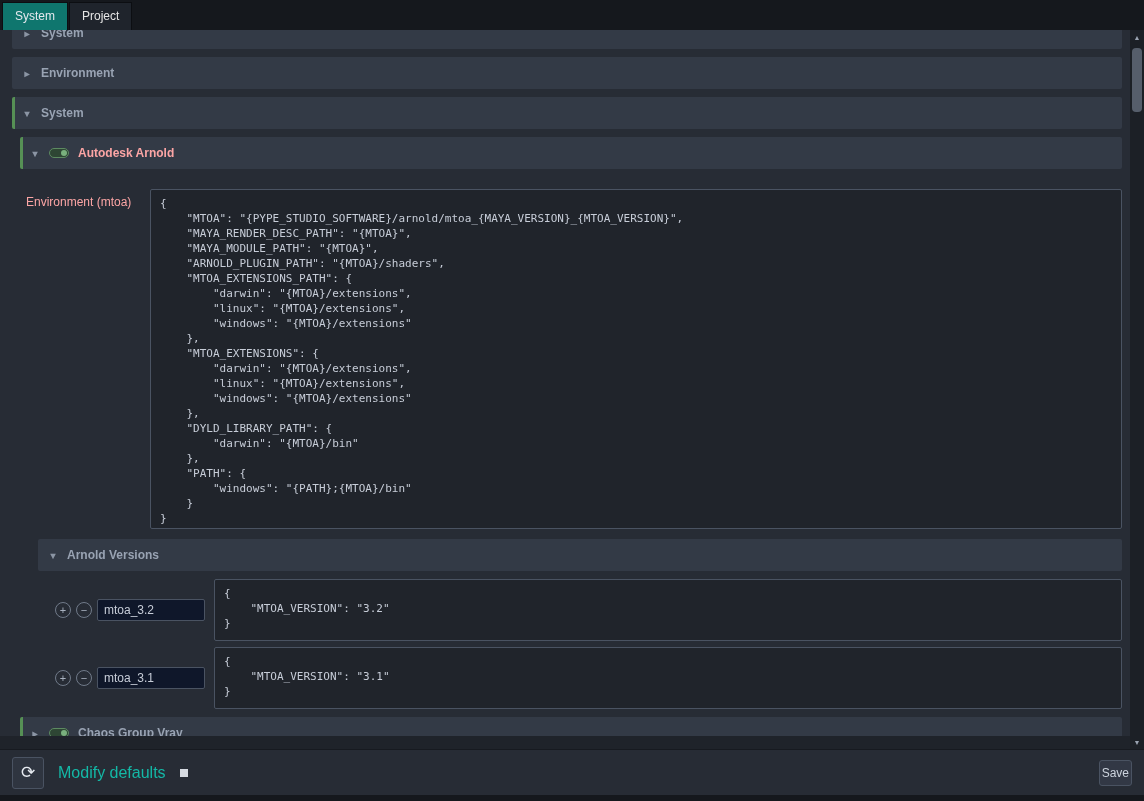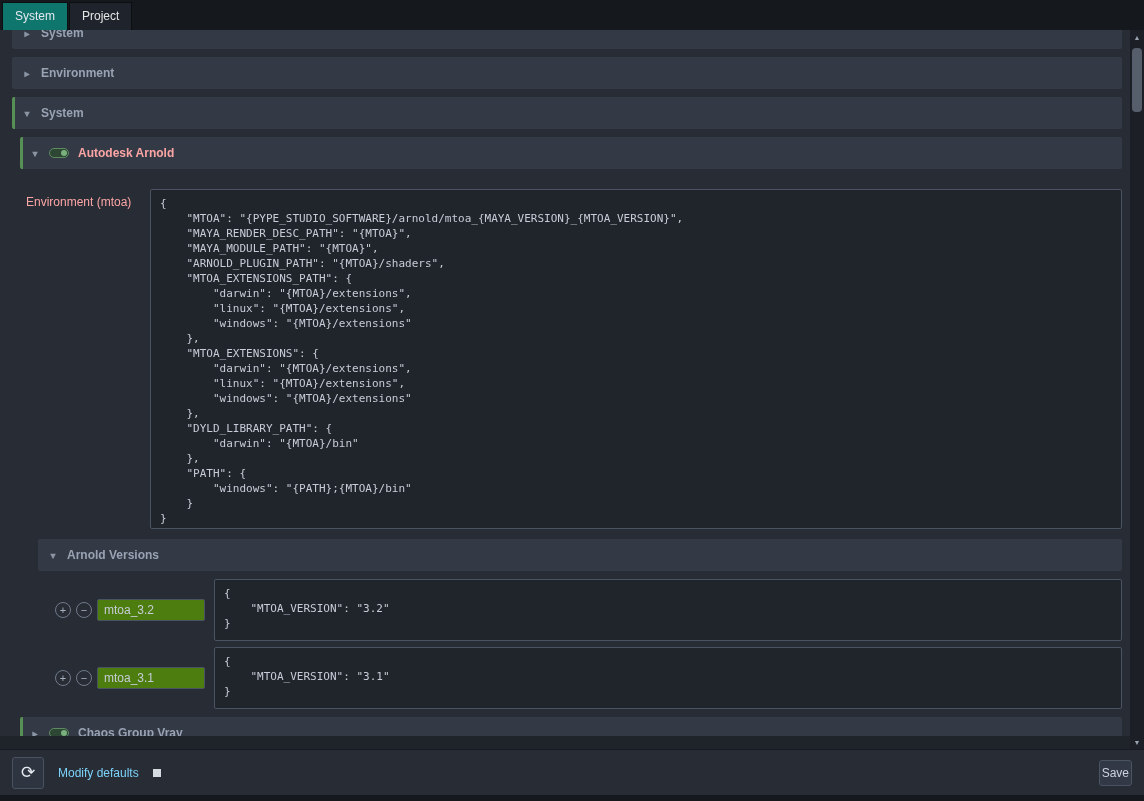--- a/index.html
+++ b/index.html
@@ -67,21 +67,21 @@
   .version-row { display:flex; align-items:center; margin-top:8px; gap:5px; }
   .version-row .spacer-l { width:12px; flex:0 0 auto; }
   .round-btn {
     width:16px; height:16px; border-radius:50%; flex:0 0 auto;
     border:1px solid #707a89; background:transparent; color:#a9b2c0;
     font-size:11px; line-height:13px; text-align:center; cursor:pointer;
     padding:0;
   }
   .key-input {
     width:108px; height:22px; flex:0 0 auto;
-    background:#4d7c0f; border:1px solid #4a5362; border-radius:2px;
+    background:#0f172a; border:1px solid #4a5362; border-radius:2px;
     color:#c7cdd8; font-size:12px; padding:4px 6px; outline:none;
   }
   .version-text { flex:1; height:62px; margin-left:4px; }
   .scroll-end-gap {
     position:absolute; bottom:0; left:0; right:0; height:13px; background:#1f232a;
   }
   
   .vscroll {
     position:absolute; top:30px; right:0; width:14px; height:719px;
     background:#1c2026; display:flex; flex-direction:column; align-items:center;
@@ -100,21 +100,21 @@
   .footer {
     position:absolute; top:749px; left:0; right:0; height:46px;
     background:#272c35; border-top:1px solid #171a20;
     display:flex; align-items:center; padding:0 12px; gap:14px;
   }
   .icon-btn {
     width:32px; height:32px; border:1px solid #4a5362; border-radius:3px;
     background:#2f3540; color:#e8ecf2; font-size:17px;
     display:flex; align-items:center; justify-content:center; cursor:pointer;
   }
-  .footer-label { font-size:12px; color:#7dd3fc; }
+  .footer-label { font-size:16px; color:#14b8a6; }
   .defaults-square { width:8px; height:8px; background:#d6dae1; }
   .footer .grow { flex:1; }
   .save-btn {
     padding:5px 2px; background:#323845; border:1px solid #4a5362;
     border-radius:3px; color:#ccd3dd; font-size:12px; cursor:pointer;
   }
 </style>
 </head>
 <body>
 

